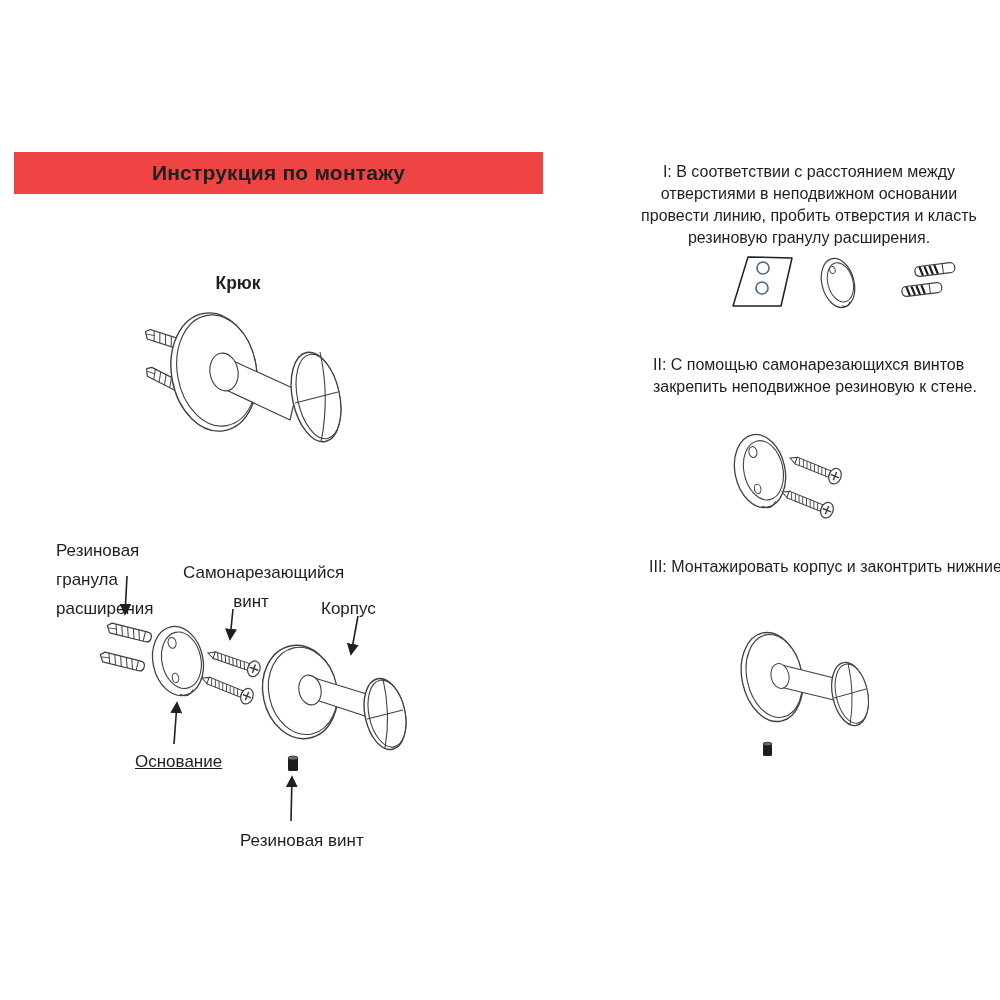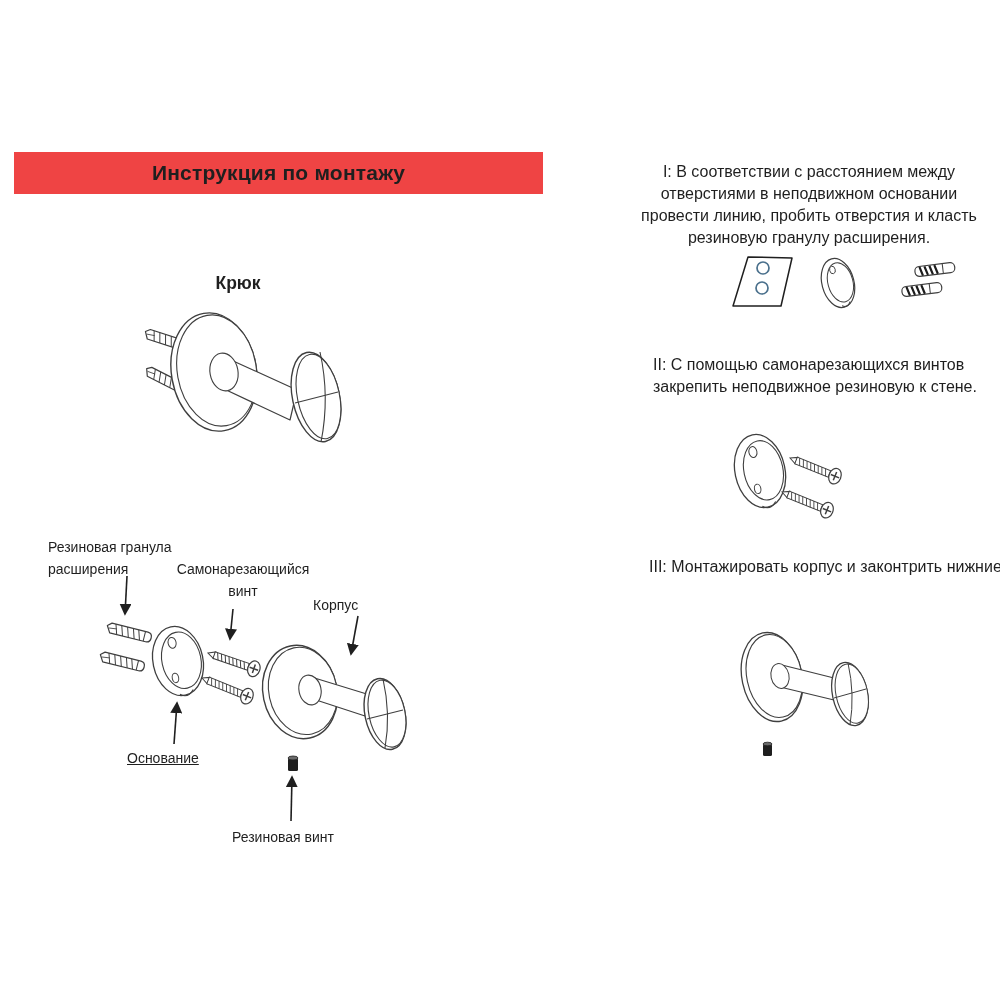--- a/index.html
+++ b/index.html
@@ -11,21 +11,21 @@
   .abs{position:absolute;}
   .banner{
     left:14px;top:152px;width:529px;height:42px;background:#ef4444;
     display:flex;align-items:center;justify-content:center;
     font-size:21px;font-weight:700;letter-spacing:.2px;
   }
   .subtitle{
     left:163px;top:229px;width:150px;text-align:center;
     font-size:17.5px;font-weight:600;margin-top:44px;
   }
-  .lbl{font-size:14px;line-height:22px;}
+  .lbl{font-size:17px;line-height:29px;margin-left:8px;}
   .lbl-anchor{left:48px;top:536px;width:132px;}
   .lbl-screw{left:175px;top:558px;width:136px;text-align:center;}
   .lbl-body{left:313px;top:594px;width:90px;}
   .lbl-base{left:127px;top:747px;width:100px;text-decoration:underline;}
   .lbl-lock{left:232px;top:826px;width:130px;}
   .step{margin:0;font-size:16px;line-height:22px;}
   .step-1{left:633px;top:161px;width:352px;text-align:center;}
   .step-2{left:653px;top:354px;width:342px;}
   .step-3{left:649px;top:556px;white-space:nowrap;}
   svg{display:block;}

